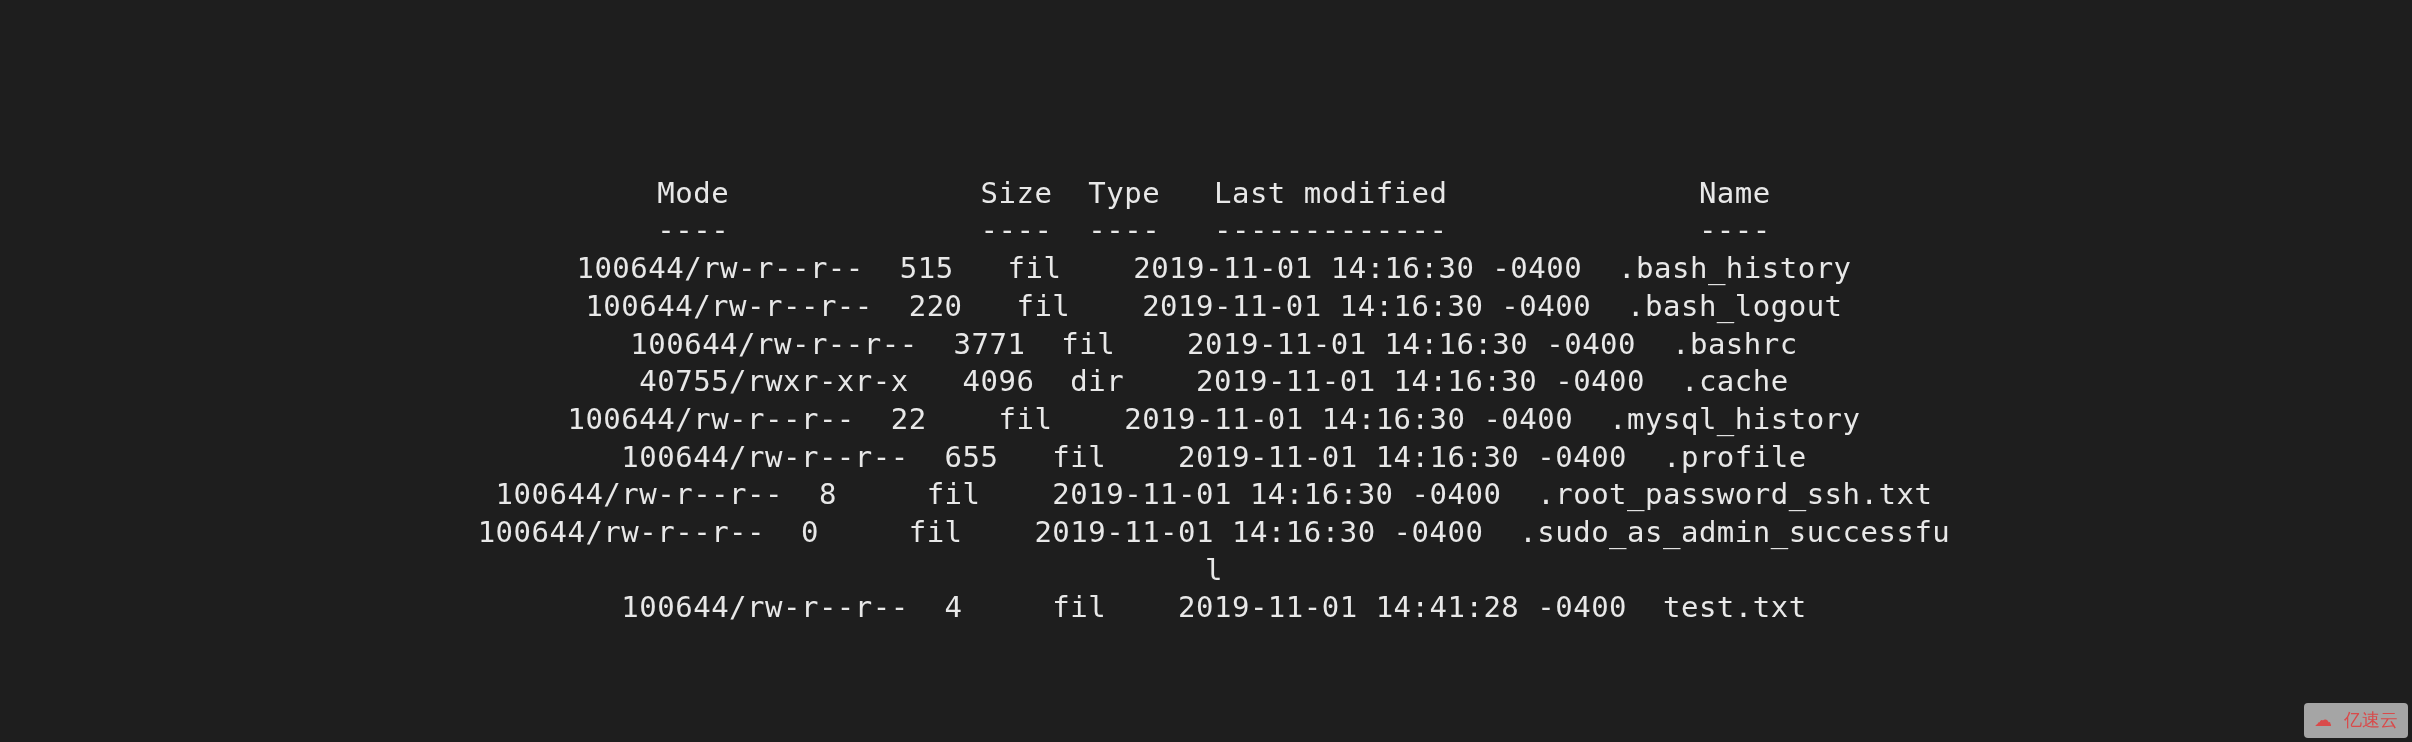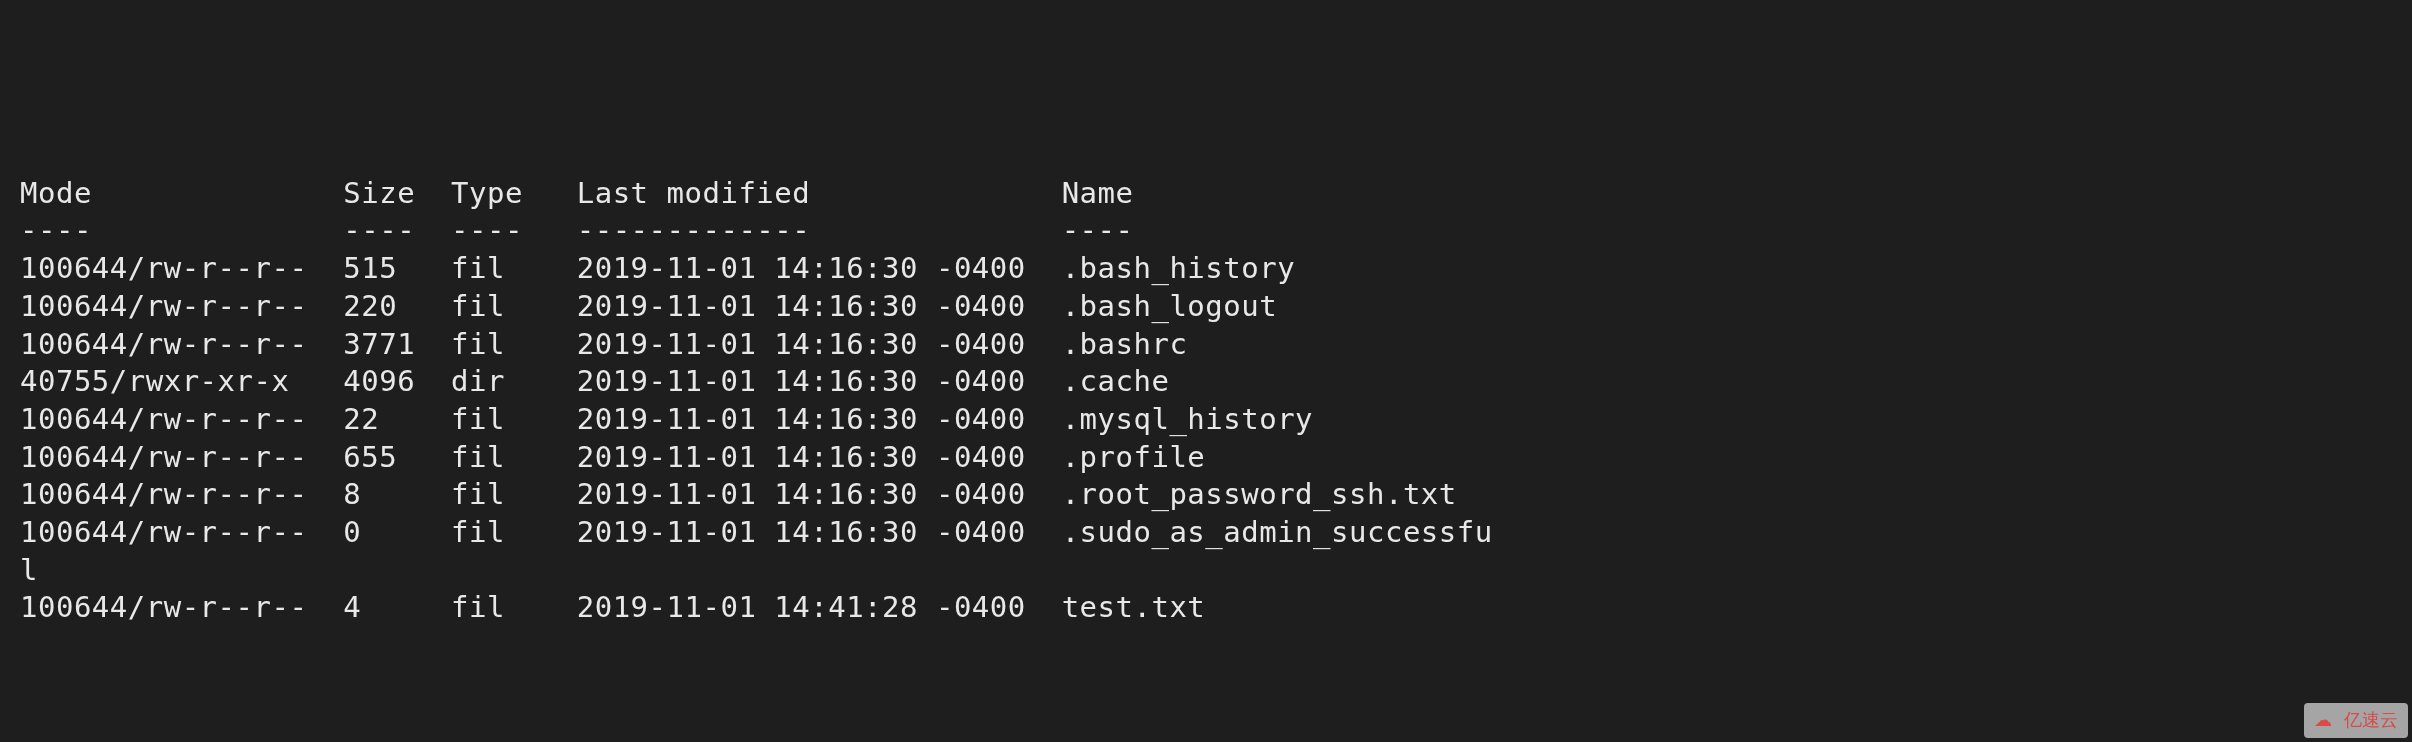--- a/index.html
+++ b/index.html
@@ -1,18 +1,19 @@
 <!DOCTYPE html>
 <html><head>
   <meta charset="utf-8">
   <style>
     * {
       margin: 4px;
       padding: 0;
       box-sizing: border-box;
+      text-align: center;
     }
     body {
       background-color: #1e1e1e;
       color: #e8e8e8;
       font-family: "SF Mono", "Menlo", "Monaco", "Consolas", monospace;
       font-size: 29px;
       line-height: 1.3;
       padding: 12px 8px;
       white-space: pre;
       overflow: hidden;

